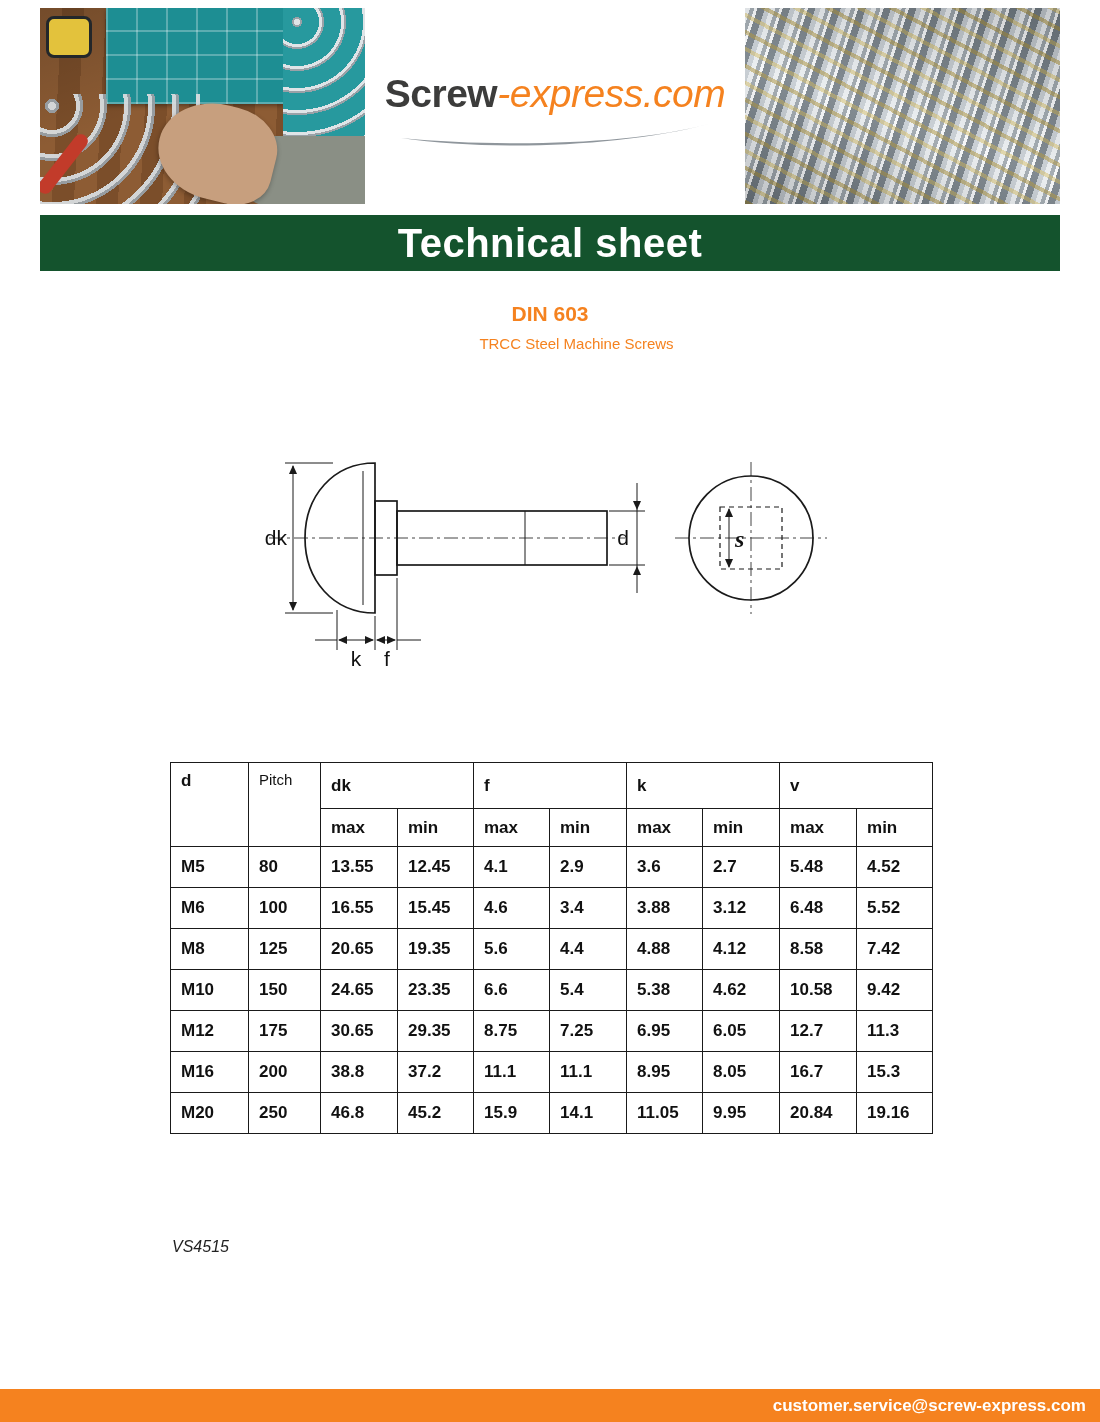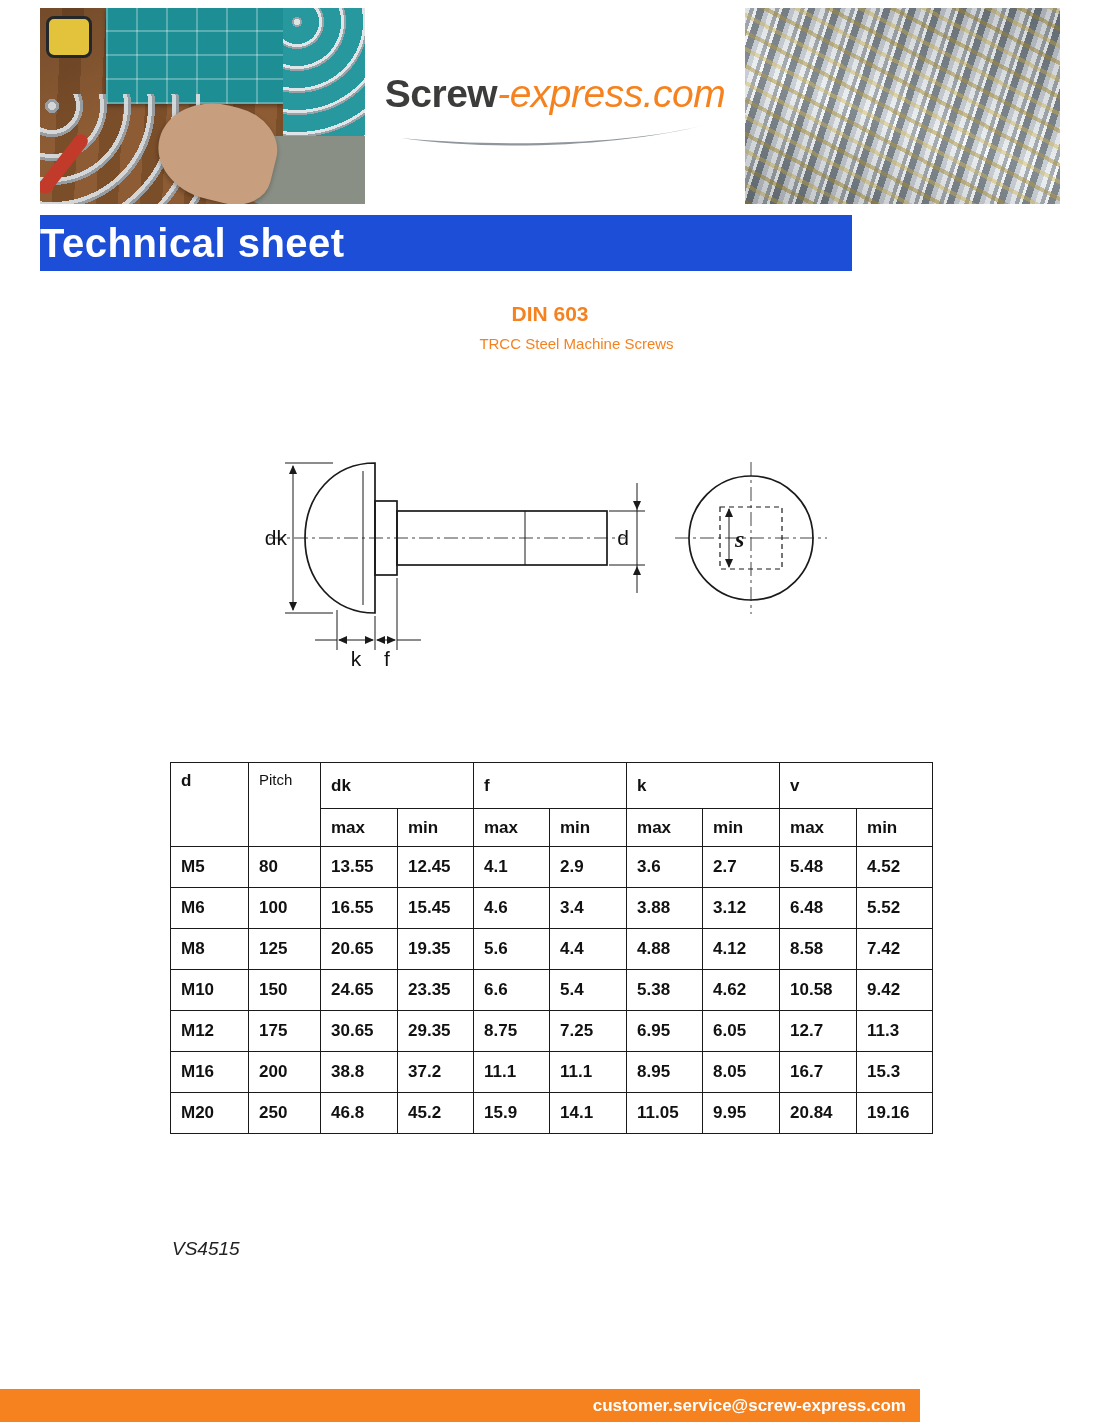--- a/index.html
+++ b/index.html
@@ -48,22 +48,22 @@
     background: linear-gradient(200deg, rgba(0,0,0,.15), rgba(255,255,255,.12) 55%, rgba(0,0,0,.18)); z-index:2;
   }
 
   .logo { position:absolute; left:365px; top:72px; width:380px; text-align:center; }
   .logo-line { font-size:39px; letter-spacing:-0.5px; white-space:nowrap; }
   .logo-screw { font-weight:800; color:#3c3c3b; }
   .logo-express { font-weight:400; font-style:italic; color:#f5821f; }
   .swoosh { display:block; margin:6px auto 0 auto; }
 
   
-  .banner { position:absolute; left:40px; top:215px; width:812px; height:56px; background:#1d4ed8;
-    display:flex; align-items:center; justify-content:flex-start; }
+  .banner { position:absolute; left:40px; top:215px; width:1020px; height:56px; background:#14532d;
+    display:flex; align-items:center; justify-content:center; }
   .banner span { color:#fff; font-size:40px; font-weight:800; letter-spacing:.5px; }
 
   
   .std { position:absolute; left:0; top:302px; width:1100px; text-align:center;
     color:#f5821f; font-weight:700; font-size:21px; }
   .sub { position:absolute; left:0; top:335px; width:1057px; text-align:center;
     color:#f5821f; font-size:15px;margin-left:48px; }
   .thr { position:absolute; left:0; top:367px; width:1100px; text-align:center;
     color:#f5821f; font-size:15px; }
 
@@ -79,24 +79,24 @@
 
   
   .spec-table { position:absolute; left:170px; top:762px; border-collapse:collapse; table-layout:fixed; width:762px; }
   .spec-table th, .spec-table td { border:1.5px solid #1a1a1a; text-align:left; padding:6px 10px; }
   .spec-table th { font-size:17px; font-weight:700; height:46px; vertical-align:middle; }
   .spec-table .rowspan-head { vertical-align:top; padding-top:8px; }
   .spec-table .th-pitch { font-size:15px; font-weight:400; }
   .spec-table .sub-row th { height:38px; }
   .spec-table td { font-size:17px; font-weight:700; height:41px; }
 
-  .version { position:absolute; left:172px; top:1238px; font-size:19px; font-style:italic; color:#222; }
-
-  
-  .footer { position:absolute; left:0; bottom:0; width:920px; height:33px; background:#f5821f;
+  .version { position:absolute; left:172px; top:1238px; font-size:16px; font-style:italic; color:#222; }
+
+  
+  .footer { position:absolute; left:0; bottom:0; width:1100px; height:33px; background:#f5821f;
     display:flex; align-items:center; justify-content:flex-end; padding-right:14px; }
   .footer span { color:#fff; font-weight:700; font-size:17px; }
 </style>
 </head>
 <body>
 
 <div class="page">
 
   <div class="photo photo-left">
     <div class="tray"></div>

